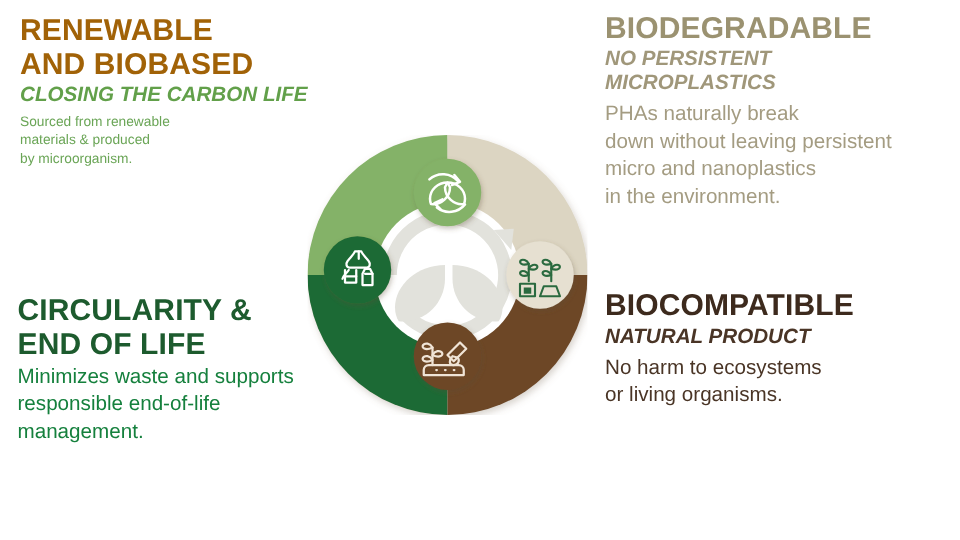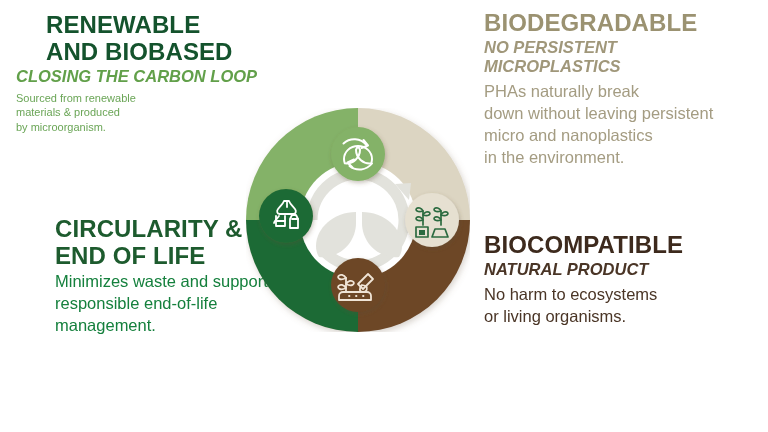--- a/index.html
+++ b/index.html
@@ -28,26 +28,26 @@
     white-space:pre-line;
   }
   .body-text{
     line-height:1.33;
     margin:0;
     white-space:pre-line;
   }
 
   
   #blk-renewable{left:16px;top:12px;width:300px;}
-  #blk-renewable .heading{font-size:24px;color:#14532d;margin-left:30px;}
+  #blk-renewable .heading{font-size:24px;color:#a16207;}
   #blk-renewable .subhead{font-size:16.5px;color:#62a04a;}
   #blk-renewable .body-text{font-size:11px;color:#6aa556;}
 
   
-  #blk-circularity{left:14px;top:216px;width:310px;margin-left:41px;}
+  #blk-circularity{left:14px;top:236px;width:310px;}
   #blk-circularity .heading{font-size:24px;color:#1d5b2e;}
   #blk-circularity .subhead{font-size:17px;color:#1d5b2e;}
   #blk-circularity .body-text{font-size:16.5px;color:#15803d;}
 
   
   #blk-biodegradable{left:484px;top:10px;width:300px;}
   #blk-biodegradable .heading{font-size:24px;color:#9b9271;}
   #blk-biodegradable .subhead{font-size:16.5px;color:#a0977a;}
   #blk-biodegradable .body-text{font-size:16.5px;color:#a49c82;}
 
@@ -66,21 +66,21 @@
   #diagram svg{display:block;}
 </style>
 </head>
 <body>
 
 <div id="stage">
 
   <div class="block" id="blk-renewable">
     <div class="heading">RENEWABLE
 AND BIOBASED</div>
-    <div class="subhead">CLOSING THE CARBON LOOP</div>
+    <div class="subhead">CLOSING THE CARBON LIFE</div>
     <div class="body-text">Sourced from renewable
 materials &amp; produced
 by microorganism.</div>
   </div>
 
   <div class="block" id="blk-circularity">
     <div class="heading">CIRCULARITY &amp;
 END OF LIFE</div>
     <div class="body-text">Minimizes waste and supports
 responsible end-of-life

